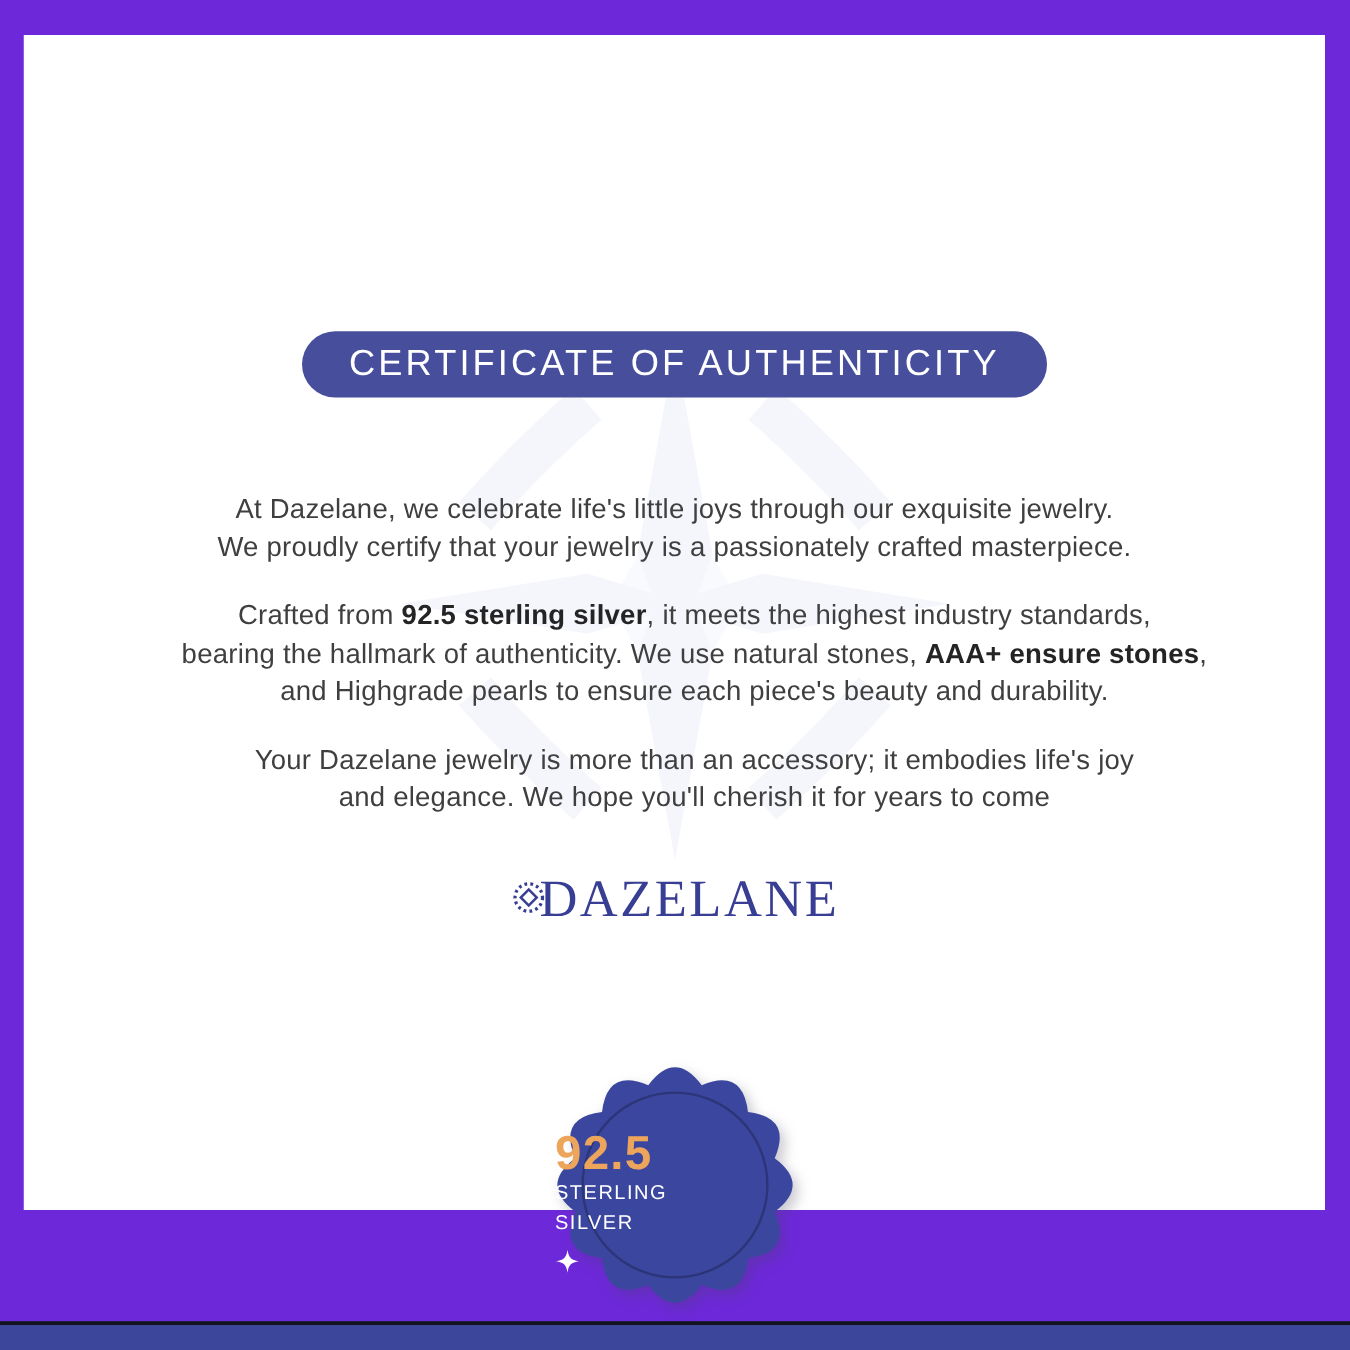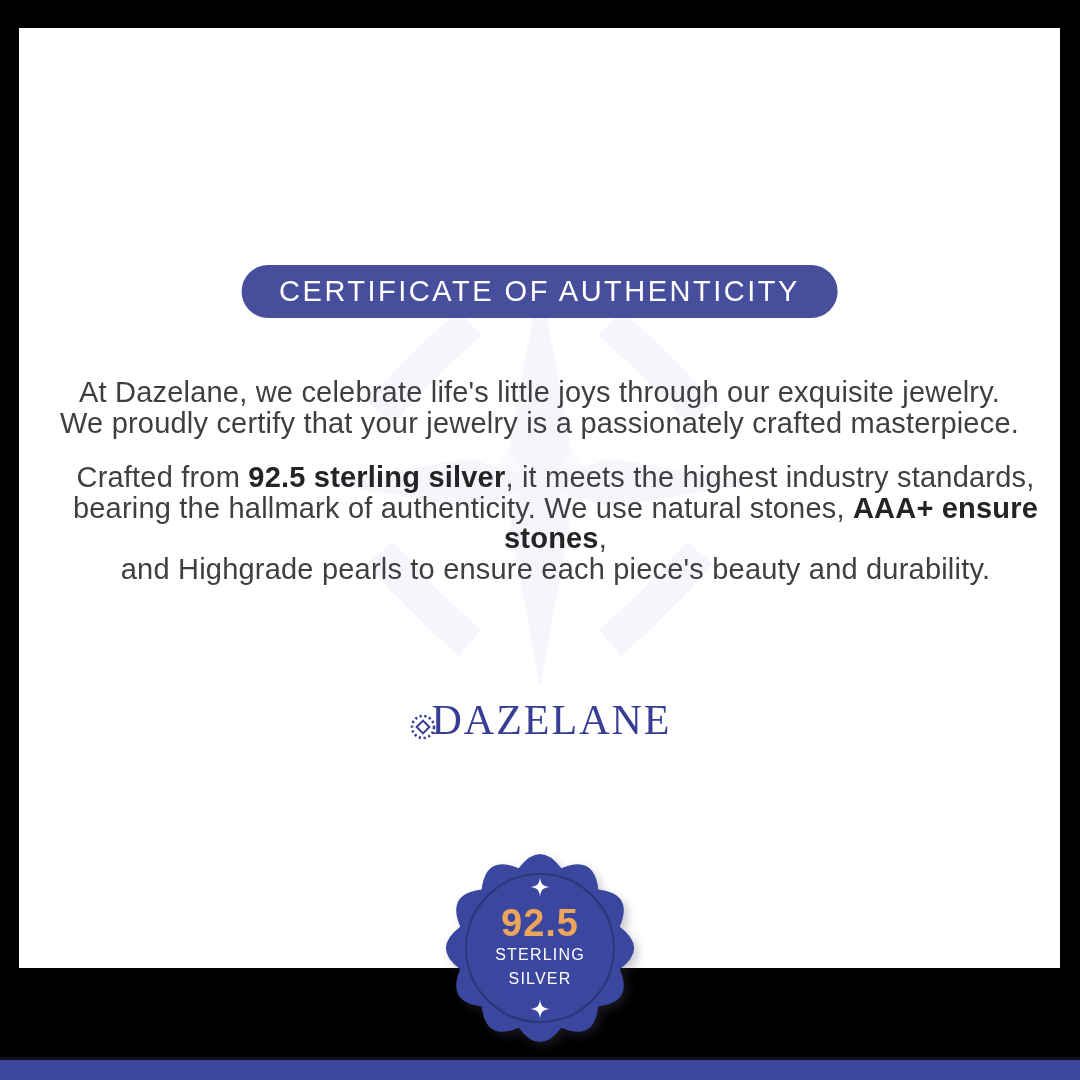--- a/index.html
+++ b/index.html
@@ -1,34 +1,34 @@
 <!DOCTYPE html>
 <html><head>
 <meta charset="utf-8">
 <style>
   html,body{margin:0;padding:0;}
   body{width:1080px;height:1080px;font-family:"Liberation Sans","DejaVu Sans",sans-serif;}
-  .canvas{position:relative;width:1080px;height:1080px;background:#000000;overflow:hidden;}
+  .canvas{position:relative;width:1080px;height:1080px;background:#6d28d9;overflow:hidden;}
   .panel{position:absolute;left:19px;top:28px;width:1041px;height:940px;background:#FFFFFF;z-index:1;}
   .watermark{position:absolute;left:50%;top:455px;transform:translate(-50%,-50%);z-index:0;pointer-events:none;}
   .title-pill{position:absolute;left:50%;transform:translateX(-50%);top:237px;height:53px;
     padding:0 38px;border-radius:28px;background:#474F9D;display:flex;align-items:center;justify-content:center;z-index:2;}
   .title-pill span{color:#FFFFFF;font-size:29px;letter-spacing:2.5px;font-weight:400;white-space:nowrap;}
   .copy{position:absolute;left:0;right:0;top:349px;text-align:center;z-index:2;}
-  .para{margin:0;font-size:29px;line-height:30.5px;color:#3F3F3F;white-space:pre-line;letter-spacing:0.2px;}
+  .para{margin:15px;font-size:22px;line-height:30.5px;color:#3F3F3F;white-space:pre-line;letter-spacing:0.2px;}
   .para + .para{margin-top:24px;padding-left:32px;}
   .para b{font-weight:700;color:#242424;}
-  .brand{position:absolute;left:0;right:0;top:668px;display:flex;align-items:flex-end;justify-content:center;z-index:2;}
+  .brand{position:absolute;left:0;right:0;top:668px;display:flex;align-items:center;justify-content:center;z-index:2;}
   .brand-orn{margin-right:-6px;position:relative;top:-2px;}
   .brand-name{font-family:"Liberation Serif","DejaVu Serif",serif;font-size:42px;font-weight:500;
     letter-spacing:2px;color:#383E93;}
   .seal{position:absolute;left:444px;top:852px;width:192px;height:192px;z-index:3;}
   .seal svg.shape{position:absolute;left:0;top:0;filter:drop-shadow(4px 5px 5px rgba(70,70,95,.30));}
   .seal-content{position:absolute;left:0;top:0;width:192px;height:192px;display:flex;flex-direction:column;
-    align-items:center;justify-content:center;z-index:2;}
+    align-items:flex-start;justify-content:center;z-index:2;}
   .seal-purity{color:#EDA55C;font-size:38px;font-weight:700;letter-spacing:1px;line-height:40px;margin-top:2px;}
   .seal-line{color:#FFFFFF;font-size:16px;letter-spacing:1.2px;line-height:24px;}
   .sparkle-top{margin-bottom:4px;}
   .sparkle-bottom{margin-top:8px;}
   .bottom-bar{position:absolute;left:0;bottom:0;width:100%;height:20px;background:#3C469B;
     border-top:3px solid #12121F;z-index:2;}
 </style>
 </head>
 <body>
 
@@ -56,20 +56,22 @@
     <div class="title-pill">
       <span>CERTIFICATE OF AUTHENTICITY</span>
     </div>
 
     <div class="copy" id="paragraphs">
         <p class="para"><span>At Dazelane, we celebrate life's little joys through our exquisite jewelry.
 We proudly certify that your jewelry is a passionately crafted masterpiece.</span></p>
         <p class="para"><span>Crafted from </span><b>92.5 sterling silver</b><span>, it meets the highest industry standards,
 bearing the hallmark of authenticity. We use natural stones, </span><b>AAA+ ensure stones</b><span>,
 and Highgrade pearls to ensure each piece's beauty and durability.</span></p>
+        <p class="para"><span>Your Dazelane jewelry is more than an accessory; it embodies life's joy
+and elegance. We hope you'll cherish it for years to come</span></p>
       </div>
 
     <div class="brand">
       <svg class="brand-orn" width="30" height="30" viewBox="0 0 30 30">
         <circle cx="15" cy="15" r="11" fill="none" stroke="#383E93" stroke-width="2.6" stroke-dasharray="2.2 2.6"></circle>
         <rect x="10.5" y="10.5" width="9" height="9" fill="none" stroke="#383E93" stroke-width="2" transform="rotate(45 15 15)"></rect>
       </svg>
       <span class="brand-name">DAZELANE</span>
     </div>
   </div>

